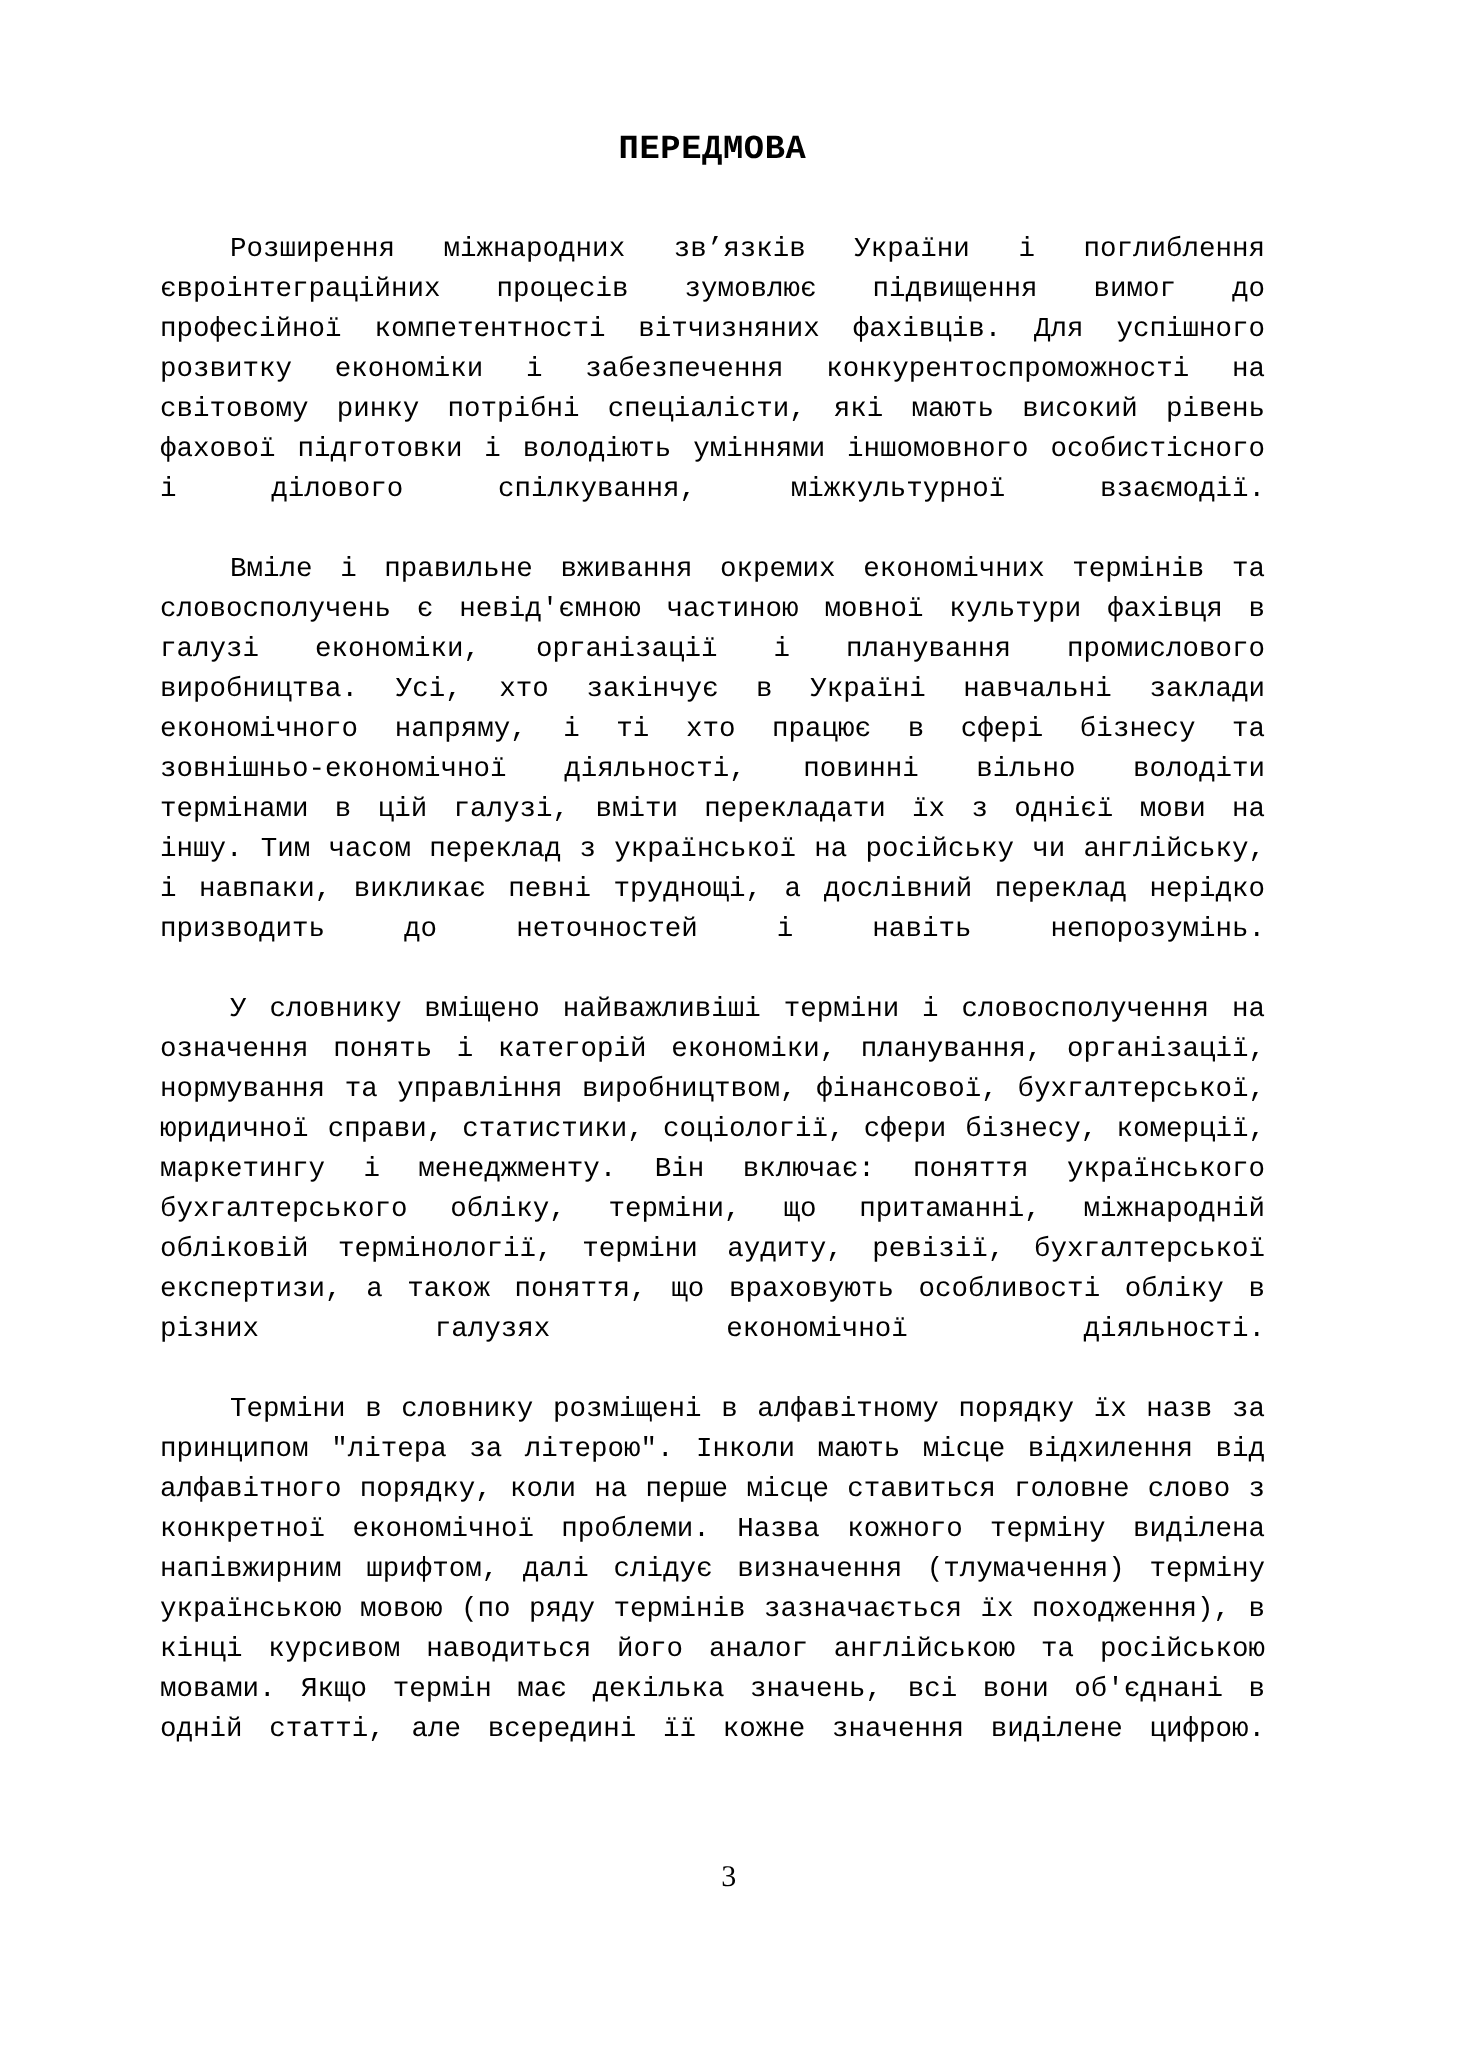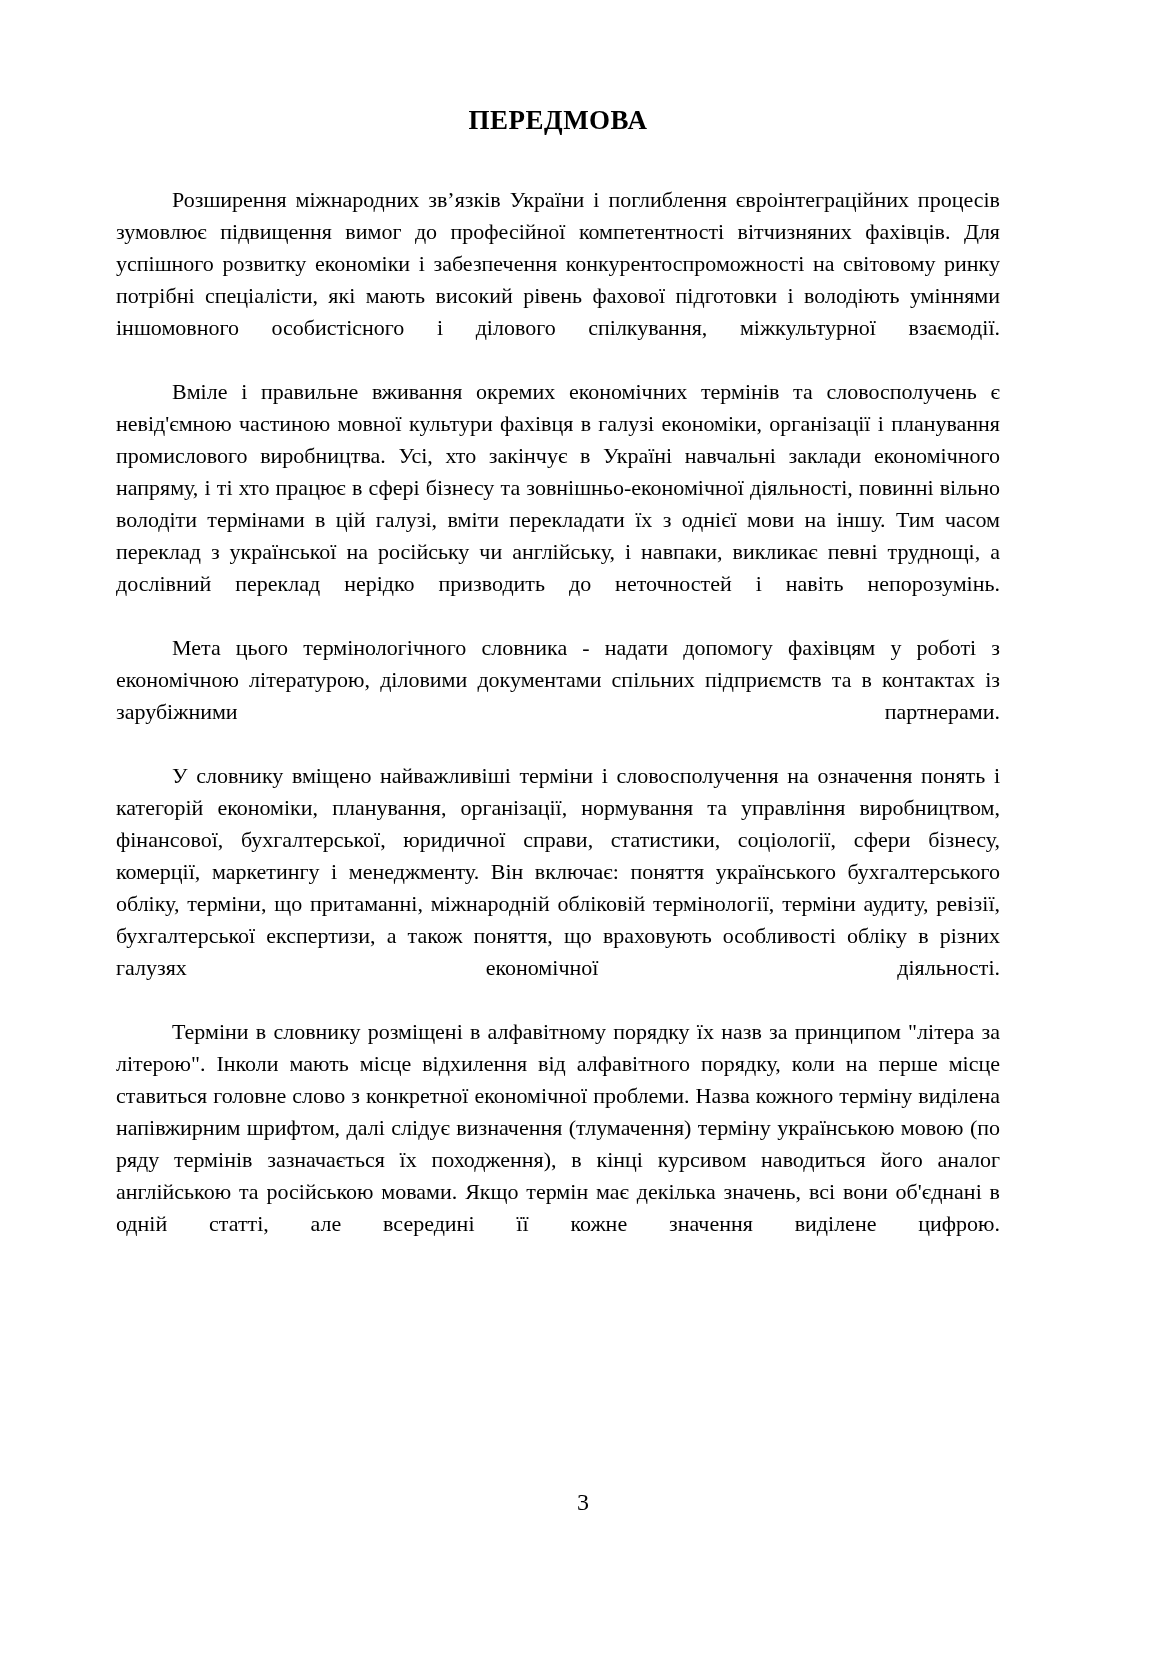--- a/index.html
+++ b/index.html
@@ -14,23 +14,24 @@
     height: 1654px;
     margin: 0 auto;
     background: #ffffff;
     box-sizing: border-box;
     font-family: "Liberation Serif", "DejaVu Serif", serif;
     color: #000000;
     overflow: hidden;
   }
   .content {
     position: absolute;
-    left: 116px;
+    left: 128px;
     top: 104px;
     width: 884px;
+    font-family: Liberation Mono, monospace;
   }
   .doc-title {
     font-size: 27px;
     font-weight: bold;
     text-align: center;
     letter-spacing: 0.5px;
     margin: 0 0 48px 0;
     line-height: 1.2;
   }
   .body-text {
@@ -67,21 +68,20 @@
 
 <div class="page">
 
   <div class="content">
 
     <h1 class="doc-title">ПЕРЕДМОВА</h1>
 
     <div class="body-text">
       <p>Розширення міжнародних зв’язків України і поглиблення євроінтеграційних процесів зумовлює підвищення вимог до професійної компетентності вітчизняних фахівців. Для успішного розвитку економіки і забезпечення конкурентоспроможності на світовому ринку потрібні спеціалісти, які мають високий рівень фахової підготовки і володіють уміннями іншомовного особистісного і ділового спілкування, міжкультурної взаємодії.</p>
       <p>Вміле і правильне вживання окремих економічних термінів та словосполучень є невід'ємною частиною мовної культури фахівця в галузі економіки, організації і планування промислового виробництва. Усі, хто закінчує в Україні навчальні заклади економічного напряму, і ті хто працює в сфері бізнесу та зовнішньо-економічної діяльності, повинні вільно володіти термінами в цій галузі, вміти перекладати їх з однієї мови на іншу. Тим часом переклад з української на російську чи англійську, і навпаки, викликає певні труднощі, а дослівний переклад нерідко призводить до неточностей і навіть непорозумінь.</p>
-      <p>Мета цього термінологічного словника - надати допомогу фахівцям у роботі з економічною літературою, діловими документами спільних підприємств та в контактах із зарубіжними партнерами.</p>
       <p>У словнику вміщено найважливіші терміни і словосполучення на означення понять і категорій економіки, планування, організації, нормування та управління виробництвом, фінансової, бухгалтерської, юридичної справи, статистики, соціології, сфери бізнесу, комерції, маркетингу і менеджменту. Він включає: поняття українського бухгалтерського обліку, терміни, що притаманні, міжнародній обліковій термінології, терміни аудиту, ревізії, бухгалтерської експертизи, а також поняття, що враховують особливості обліку в різних галузях економічної діяльності.</p>
       <p>Терміни в словнику розміщені в алфавітному порядку їх назв за принципом "літера за літерою". Інколи мають місце відхилення від алфавітного порядку, коли на перше місце ставиться головне слово з конкретної економічної проблеми. Назва кожного терміну виділена напівжирним шрифтом, далі слідує визначення (тлумачення) терміну українською мовою (по ряду термінів зазначається їх походження), в кінці курсивом наводиться його аналог англійською та російською мовами. Якщо термін має декілька значень, всі вони об'єднані в одній статті, але всередині її кожне значення виділене цифрою.</p>
     </div>
 
   </div>
 
   <div class="page-number">3</div>
 
 </div>
 

